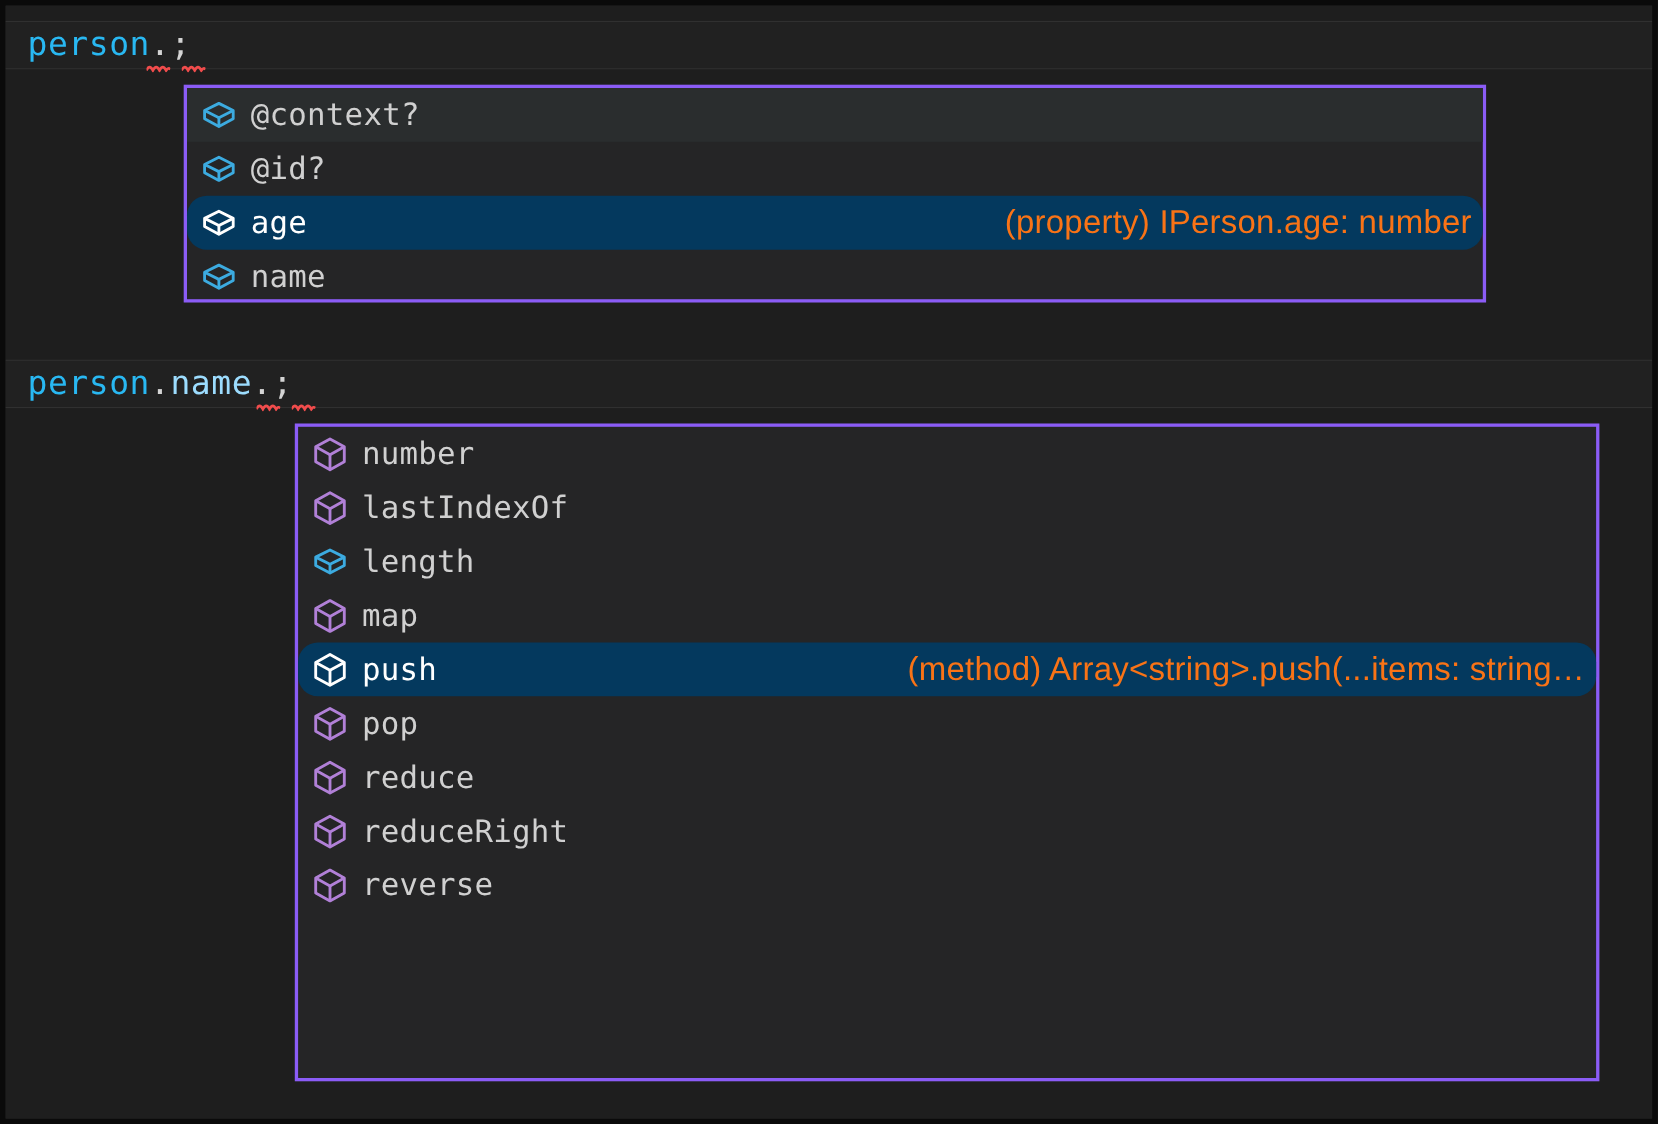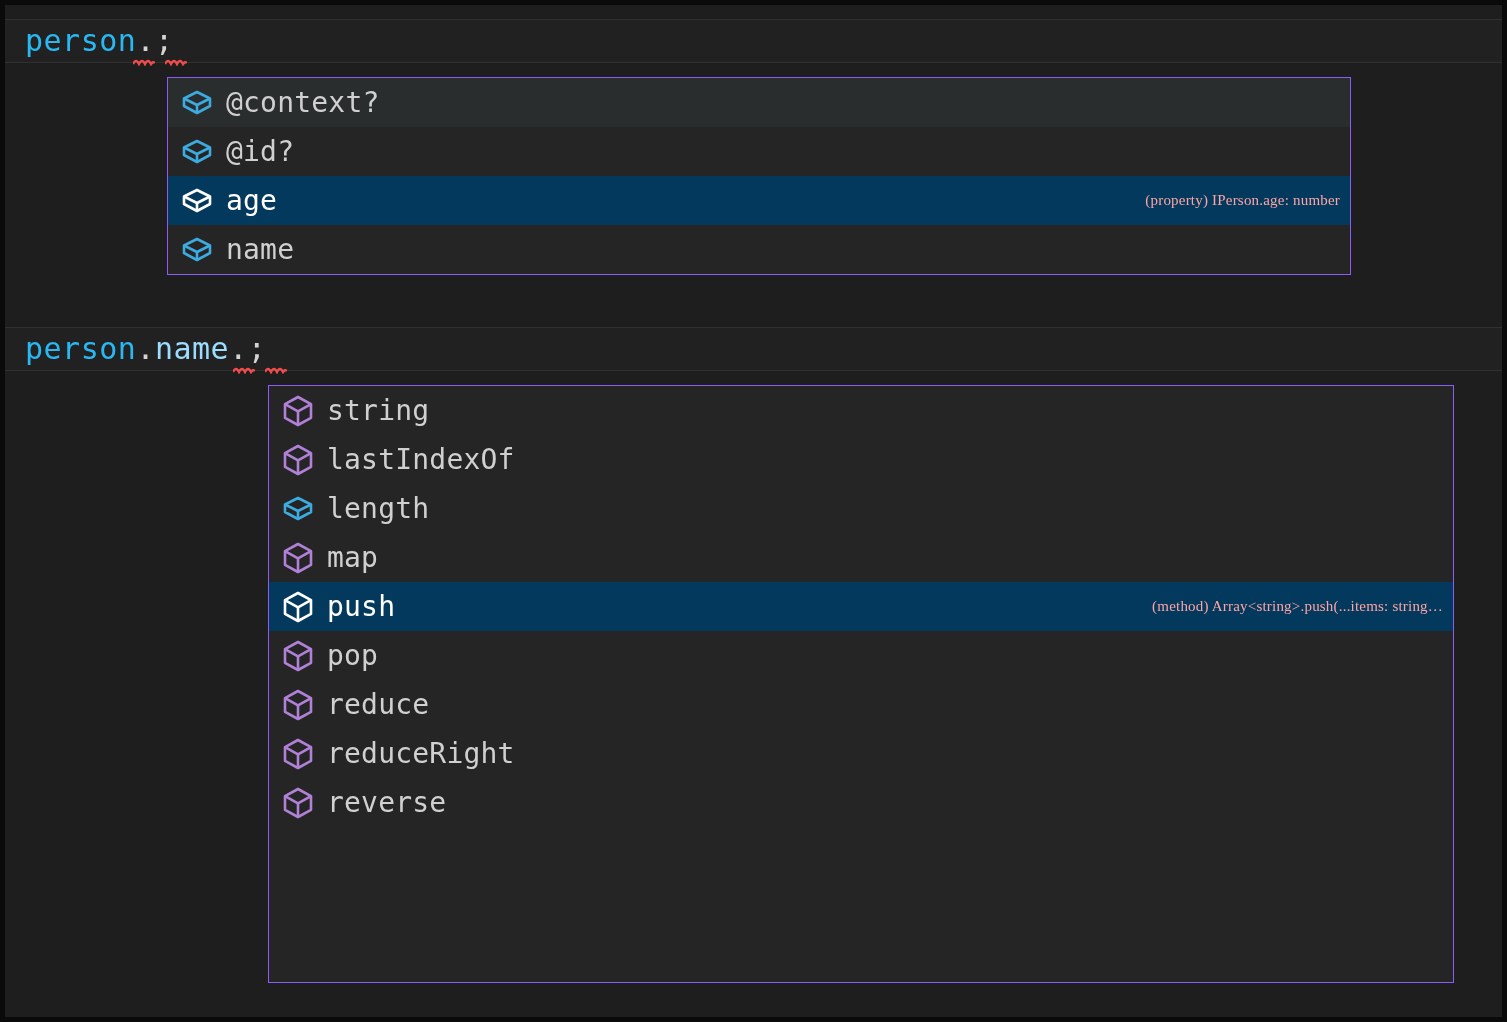--- a/index.html
+++ b/index.html
@@ -70,21 +70,21 @@
     height: 9px;
     width: 20px;
     overflow: hidden;
   }
   .squiggle svg { display: block; }
 
   
   .suggest {
     position: absolute;
     background: #252526;
-    border: 1px solid #8b5cf6;
+    border: 3px solid #8b5cf6;
     box-sizing: border-box;
     z-index: 20;
   }
   #suggest-person {
     left: 162px;
     top: 72px;
     width: 1184px;
     height: 198px;
   }
   #suggest-name {
@@ -98,21 +98,21 @@
     position: relative;
     display: flex;
     align-items: center;
     height: 49px;
     padding: 0 10px 0 12px;
     box-sizing: border-box;
     background: transparent;
     cursor: pointer;
   }
   .suggest-row.hovered { background: #2a2d2e; }
-  .suggest-row.focused { background: #04395e; }
+  .suggest-row.focused { background: #04395e; border-radius: 18px; }
 
   .row-icon {
     flex: 0 0 auto;
     width: 34px;
     height: 34px;
     margin-right: 12px;
     display: flex;
     align-items: center;
     justify-content: center;
   }
@@ -124,24 +124,24 @@
     line-height: 1;
     color: #d0d0d0;
     font-family: "DejaVu Sans Mono", "Liberation Mono", monospace;
     letter-spacing: 0.2px;
   }
   .suggest-row.focused .row-label { color: #ffffff; }
 
   .row-detail {
     margin-left: auto;
     padding-left: 24px;
-    font-size: 15px;
+    font-size: 30px;
     line-height: 1;
-    color: #fca5a5;
-    font-family: Liberation Serif, serif;
+    color: #f97316;
+    font-family: Liberation Sans, sans-serif;
     white-space: nowrap;
     overflow: hidden;
     text-overflow: clip;
     letter-spacing: 0.2px;
   }
   .row-detail:empty { display: none; }
 </style>
 </head>
 <body>
 
@@ -221,21 +221,21 @@
       </div>
     <div class="suggest" id="suggest-name">
         <div class="suggest-row">
           <span class="row-icon">
             <svg width="30" height="32" viewBox="0 0 30 32">
               <path d="M15 2 L28 9.2 L28 22.8 L15 30 L2 22.8 L2 9.2 Z" fill="none" stroke="#b180d7" stroke-width="2.6" stroke-linejoin="round"></path>
               <path d="M2 9.2 L15 16.4 L28 9.2" fill="none" stroke="#b180d7" stroke-width="2.6" stroke-linejoin="round"></path>
               <path d="M15 16.4 L15 30" fill="none" stroke="#b180d7" stroke-width="2.6" stroke-linejoin="round"></path>
             </svg>
           </span>
-          <span class="row-label">string</span>
+          <span class="row-label">number</span>
         </div>
         <div class="suggest-row">
           <span class="row-icon">
             <svg width="30" height="32" viewBox="0 0 30 32">
               <path d="M15 2 L28 9.2 L28 22.8 L15 30 L2 22.8 L2 9.2 Z" fill="none" stroke="#b180d7" stroke-width="2.6" stroke-linejoin="round"></path>
               <path d="M2 9.2 L15 16.4 L28 9.2" fill="none" stroke="#b180d7" stroke-width="2.6" stroke-linejoin="round"></path>
               <path d="M15 16.4 L15 30" fill="none" stroke="#b180d7" stroke-width="2.6" stroke-linejoin="round"></path>
             </svg>
           </span>
           <span class="row-label">lastIndexOf</span>

